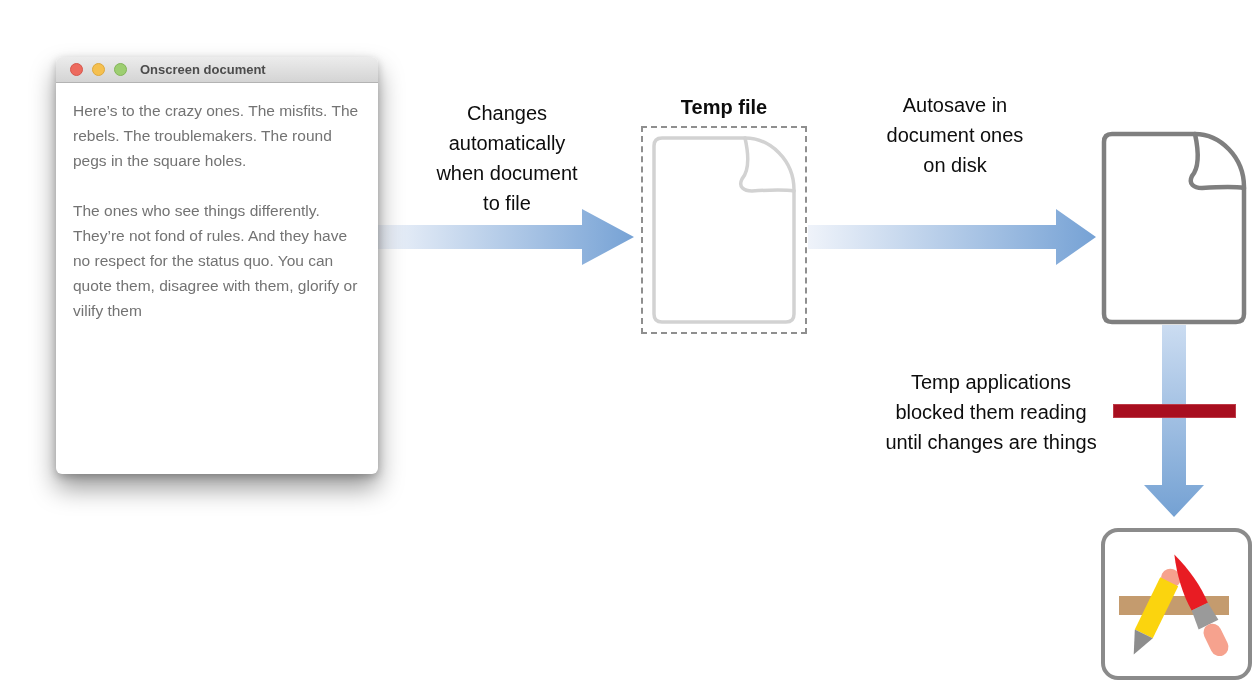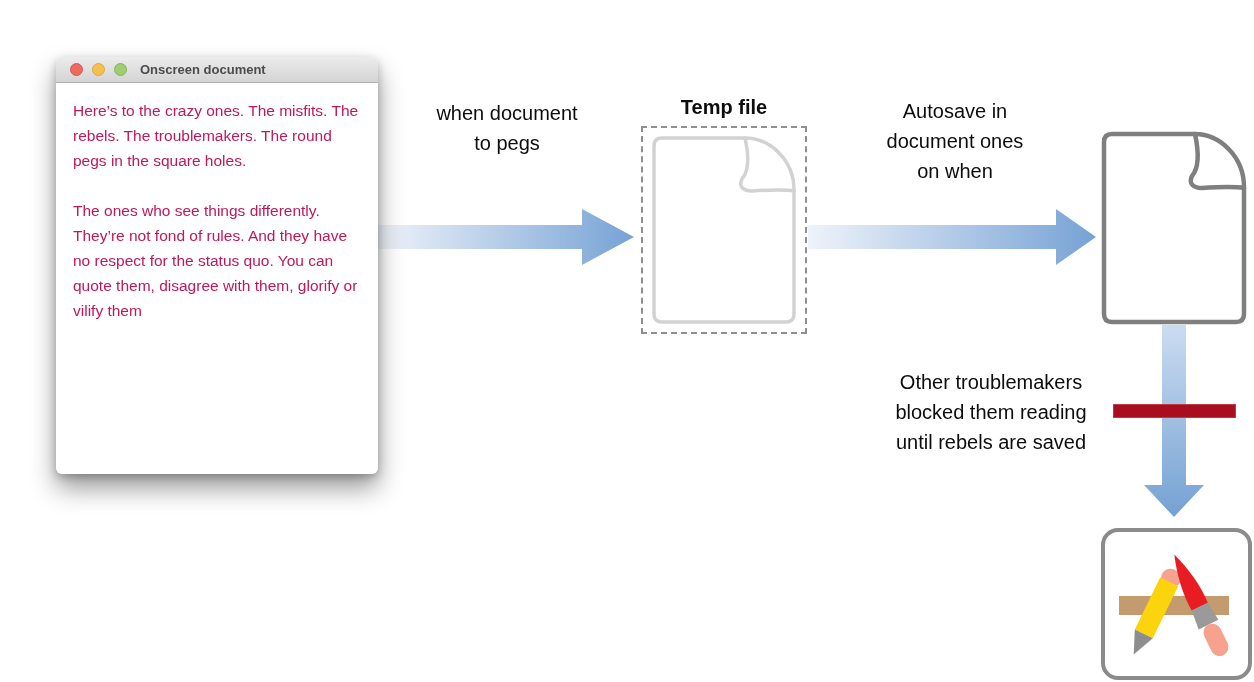--- a/index.html
+++ b/index.html
@@ -42,21 +42,21 @@
     margin-left: 13px;
     font-size: 13px;
     font-weight: bold;
     color: #4c4c4c;
   }
   .doc-text {
     padding: 15px 18px 0 17px;
     width: 100%;
     font-size: 15.5px;
     line-height: 25px;
-    color: #be185d;
+    color: #737373;
   }
   .doc-text p + p { margin-top: 25px; }
 
   
   .dlabel {
     position: absolute;
     text-align: center;
     font-size: 20px;
     line-height: 30px;
     color: #0d0d0d;
@@ -143,48 +143,50 @@
       </div>
       <span class="win-title">Onscreen document</span>
     </div>
     <div class="doc-text">
       <p>Here’s to the crazy ones. The misfits. The rebels. The troublemakers. The round pegs in the square holes.</p>
       <p>The ones who see things differently. They’re not fond of rules. And they have no respect for the status quo. You can quote them, disagree with them, glorify or vilify them</p>
     </div>
   </div>
 
   <div class="dlabel" style="left:417px; top:98px; width:180px;">
+    <div>Changes</div>
+    <div>automatically</div>
     <div>when document</div>
-    <div>to pegs</div>
+    <div>to file</div>
   </div>
 
   <div class="dlabel" style="left:641px; top:92px; width:166px;font-weight:bold;">Temp file</div>
 
   <div class="temp-box">
     <svg width="150" height="192" viewBox="0 0 150 192">
       <path d="M 96,4 L 13,4 Q 5,4 5,12 L 5,180 Q 5,188 13,188 L 137,188 Q 145,188 145,180 L 145,56 C 145,26 121,4 96,4 Z" fill="#ffffff" stroke="#d2d2d2" stroke-width="3.5" stroke-linejoin="round"></path>
       <path d="M 96,4 C 101,26 99,38 93,45 C 89,53 95,57 103,57 C 118,56 134,55 145,57" fill="none" stroke="#d2d2d2" stroke-width="3.5" stroke-linecap="round"></path>
     </svg>
   </div>
 
-  <div class="dlabel" style="left:855px; top:96px; width:200px;">
+  <div class="dlabel" style="left:855px; top:90px; width:200px;">
     <div>Autosave in</div>
     <div>document ones</div>
-    <div>on when</div>
+    <div>on disk</div>
   </div>
 
   <svg class="arrow-svg" style="left:1099px; top:130px;" width="150" height="196" viewBox="0 0 150 196">
     <path d="M 96,4 L 13,4 Q 5,4 5,12 L 5,184 Q 5,192 13,192 L 137,192 Q 145,192 145,184 L 145,57 C 145,27 121,4 96,4 Z" fill="#ffffff" stroke="#7f7f7f" stroke-width="4.5" stroke-linejoin="round"></path>
     <path d="M 96,4 C 101,27 99,39 93,46 C 89,54 95,58 103,58 C 118,57 134,56 145,58" fill="none" stroke="#7f7f7f" stroke-width="4.5" stroke-linecap="round"></path>
   </svg>
 
   <div class="dlabel" style="left:860px; top:367px; width:262px;">
-    <div>Other troublemakers</div>
+    <div>Temp applications</div>
     <div>blocked them reading</div>
-    <div>until rebels are saved</div>
+    <div>until changes are things</div>
   </div>
 
   <div class="blocked-bar"></div>
 
   <div class="app-icon">
     <svg width="141" height="142" viewBox="0 0 141 142">
 
       <rect x="13" y="63" width="110" height="19" fill="#c49b6e"></rect>
 
       <g transform="translate(47,82) rotate(26)">

